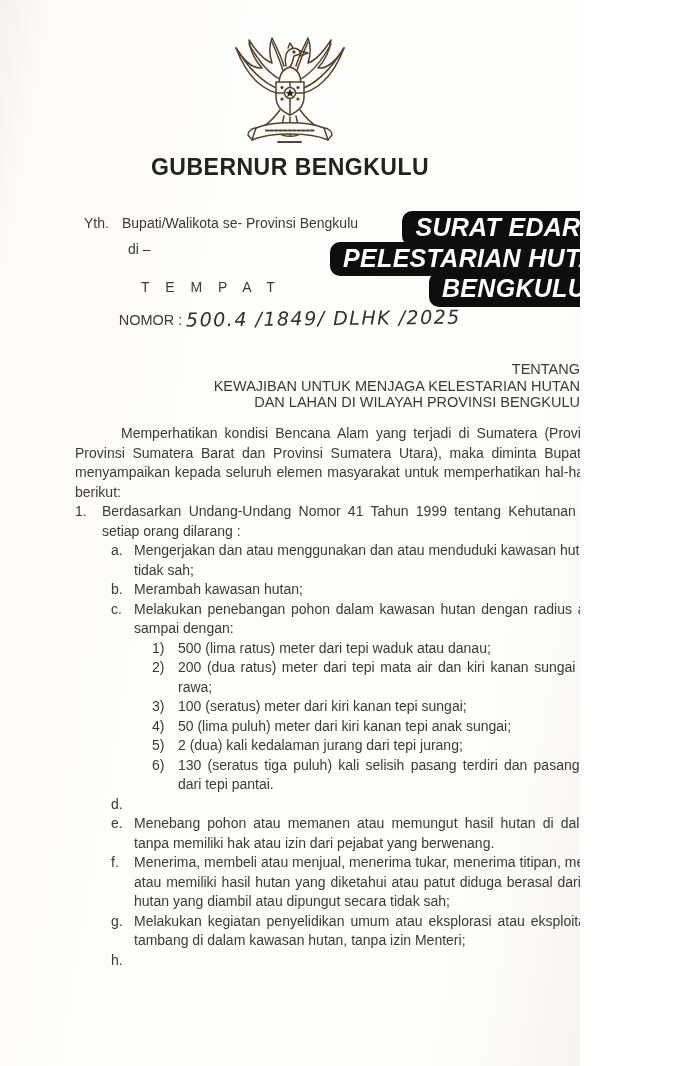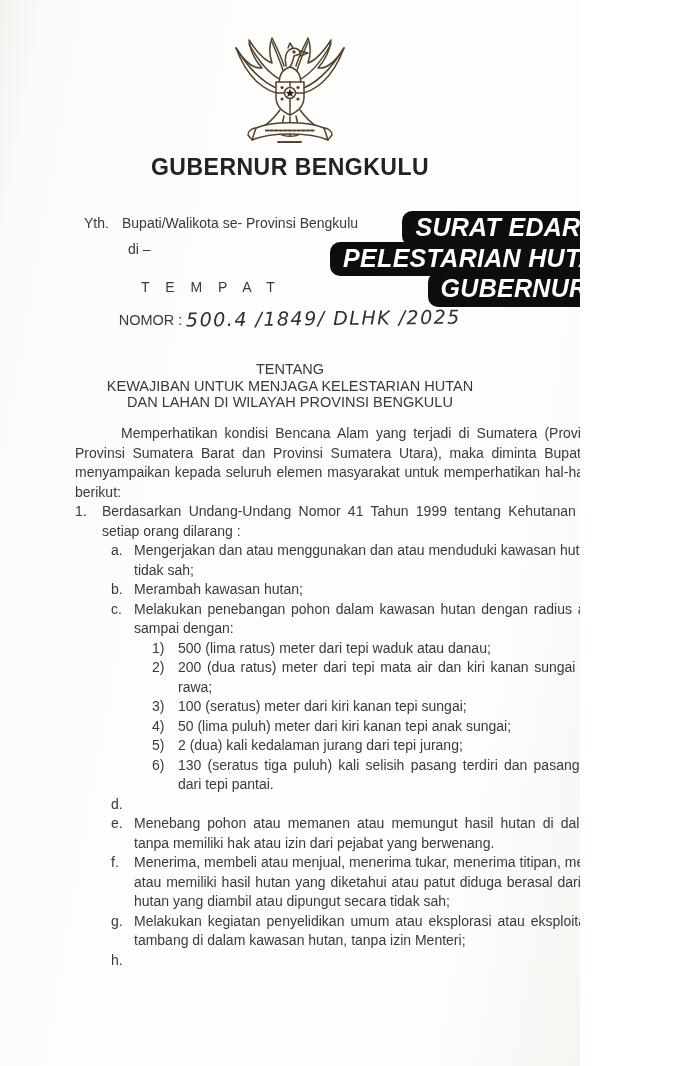--- a/index.html
+++ b/index.html
@@ -57,21 +57,21 @@
   .handwritten{
     display:inline-block;
     font-size:19px;letter-spacing:1.5px;
     font-family:"DejaVu Sans", sans-serif;
     font-style:italic;
     transform:rotate(-.6deg);
     color:#2f2f2f;
   }
   .tentang{
     position:absolute;top:361px;left:0;width:100%;
-    text-align:center;font-size:14.5px;color:#3a3a3a;line-height:16.5px;
+    text-align:right;font-size:14.5px;color:#3a3a3a;line-height:16.5px;
   }
   .tentang .t-label{margin-bottom:0px;}
   
   .content{
     position:absolute;left:75px;top:424px;width:566px;
     font-size:14px;line-height:19.5px;color:#3a3a3a;
   }
   .para{text-align:justify;text-indent:46px;}
   .li{display:flex;}
   .marker{flex:0 0 auto;}
@@ -143,21 +143,21 @@
       <span class="salutation">Yth.</span>
       <span>Bupati/Walikota se- Provinsi Bengkulu</span>
     </div>
     <div class="row2">di –</div>
     <div class="row3">T E M P A T</div>
   </div>
 
   <div class="overlay-caption">
     <span class="cap-line">SURAT EDARAT</span>
     <span class="cap-line">PELESTARIAN HUTAN DARI</span>
-    <span class="cap-line">GUBERNUR</span>
+    <span class="cap-line">BENGKULU</span>
   </div>
 
   <div class="doc-title">
     <div class="nomor-row">
       <span>NOMOR :</span>
       <span class="handwritten">500.4 /1849/ DLHK /2025</span>
     </div>
   </div>
 
   <div class="tentang">

